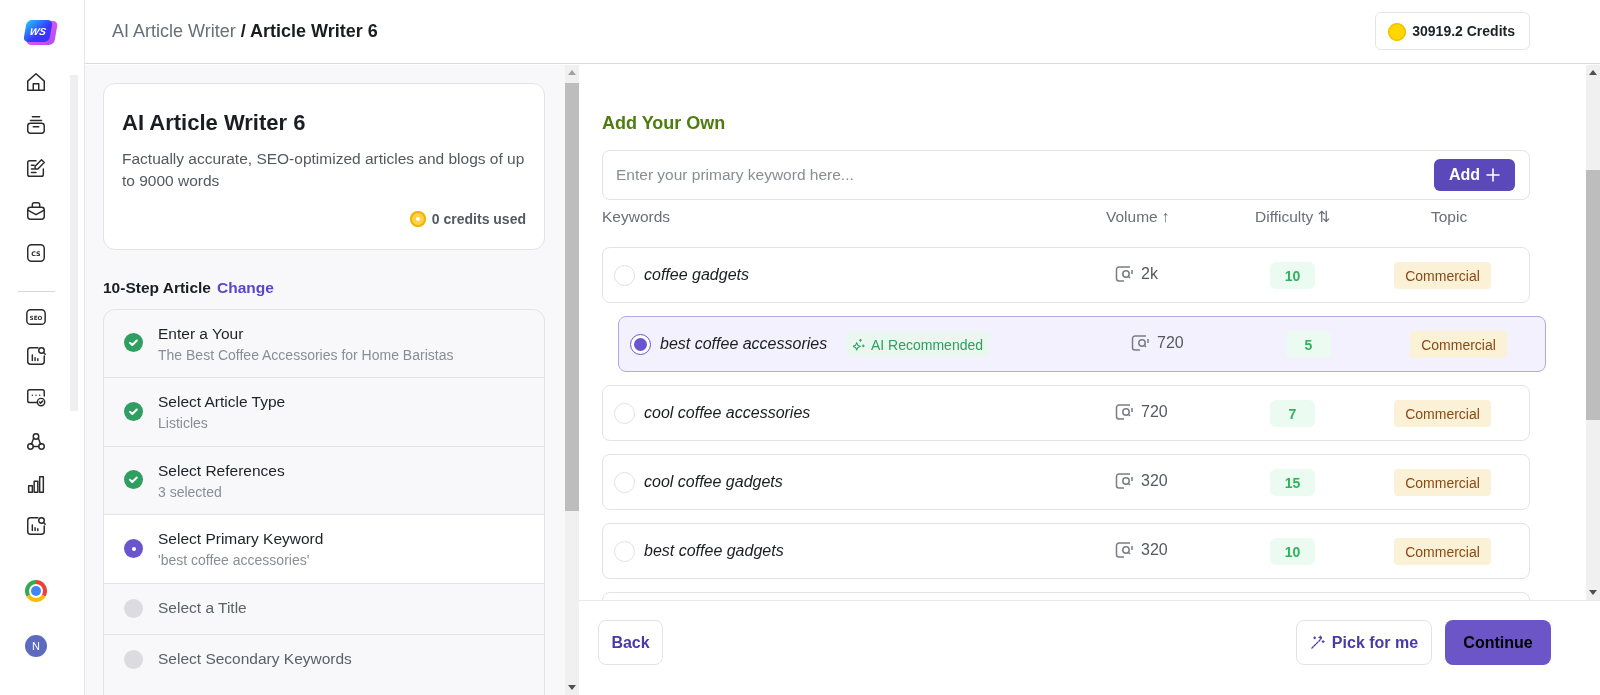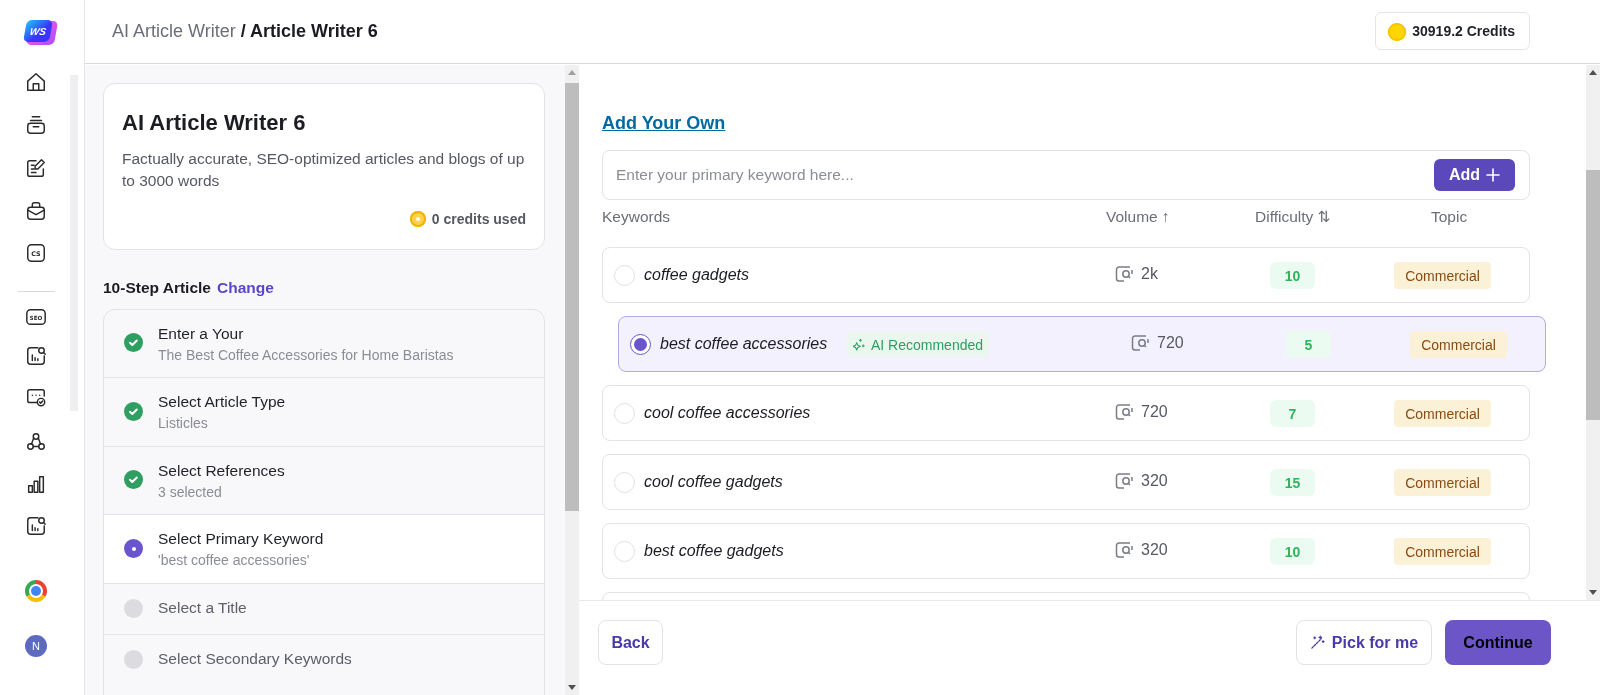--- a/index.html
+++ b/index.html
@@ -46,21 +46,21 @@
 .step .t.muted{color:#5d606a;}
 .step .s{position:absolute;left:54px;font-size:14px;color:#8a8d96;}
 .step.activebg{background:#fff;}
 .lscroll{position:absolute;left:565px;top:65px;width:14px;height:630px;background:#f0f0f0;}
 .lscroll .thumb{position:absolute;left:0;top:18px;width:14px;height:428px;background:#bdbdbd;}
 .lscroll .up,.lscroll .dn{position:absolute;left:3px;width:0;height:0;border-left:4px solid transparent;border-right:4px solid transparent;}
 .lscroll .up{top:5px;border-bottom:5px solid #a0a0a0;}
 .lscroll .dn{bottom:5px;border-top:5px solid #505050;}
 
 .main{position:absolute;left:579px;top:65px;width:1007px;height:535px;background:#fff;overflow:hidden;}
-.addh{position:absolute;left:23px;top:48px;font-size:18px;font-weight:bold;color:#0369a1;text-decoration:underline;}
+.addh{position:absolute;left:23px;top:48px;font-size:18px;font-weight:bold;color:#4d7c0f;}
 .kwinput{position:absolute;left:23px;top:85px;width:928px;height:50px;border:1px solid #e3e3e7;border-radius:8px;}
 .kwinput input{position:absolute;left:13px;top:0;width:800px;height:48px;border:none;outline:none;font-size:15.5px;font-family:"Liberation Sans",sans-serif;color:#333;background:transparent;}
 .kwinput input::placeholder{color:#8a8d96;}
 .addbtn{position:absolute;right:14px;top:8px;width:81px;height:32px;background:#5b48bb;border-radius:6px;color:#fff;font-size:16px;font-weight:bold;display:flex;align-items:center;justify-content:center;gap:6px;cursor:pointer;}
 .colh{position:absolute;top:143px;font-size:15.5px;color:#6b6e78;}
 .row{position:absolute;left:23px;width:928px;height:56px;border:1px solid #e3e3e7;border-radius:8px;background:#fff;}
 .row.sel{background:#f3f1fd;border-color:#b3a8e6;margin-left:16px;}
 .row .radio{position:absolute;left:11px;top:17px;width:21px;height:21px;border-radius:50%;border:1px solid #e1e1e5;background:#fff;}
 .row.sel .radio{border:1.5px solid #6b55cf;}
 .row.sel .radio::after{content:"";position:absolute;left:2.5px;top:2.5px;width:13px;height:13px;border-radius:50%;background:#6b55cf;}
@@ -184,21 +184,21 @@
     </div>
     <div class="credits">
       <span class="coin"></span>
       <span>30919.2 Credits</span>
     </div>
   </div>
 
   <div class="leftpanel">
     <div class="infocard">
       <div class="title">AI Article Writer 6</div>
-      <div class="desc">Factually accurate, SEO-optimized articles and blogs of up to 3000 words</div>
+      <div class="desc">Factually accurate, SEO-optimized articles and blogs of up to 9000 words</div>
       <div class="used">
         <span class="c"></span>
         <span>0 credits used</span>
       </div>
     </div>
     <div class="steplabel">
       <span>10-Step Article</span><span class="change">Change</span>
     </div>
     <div class="steps">
       <div class="step" style="top:0;height:68px">

